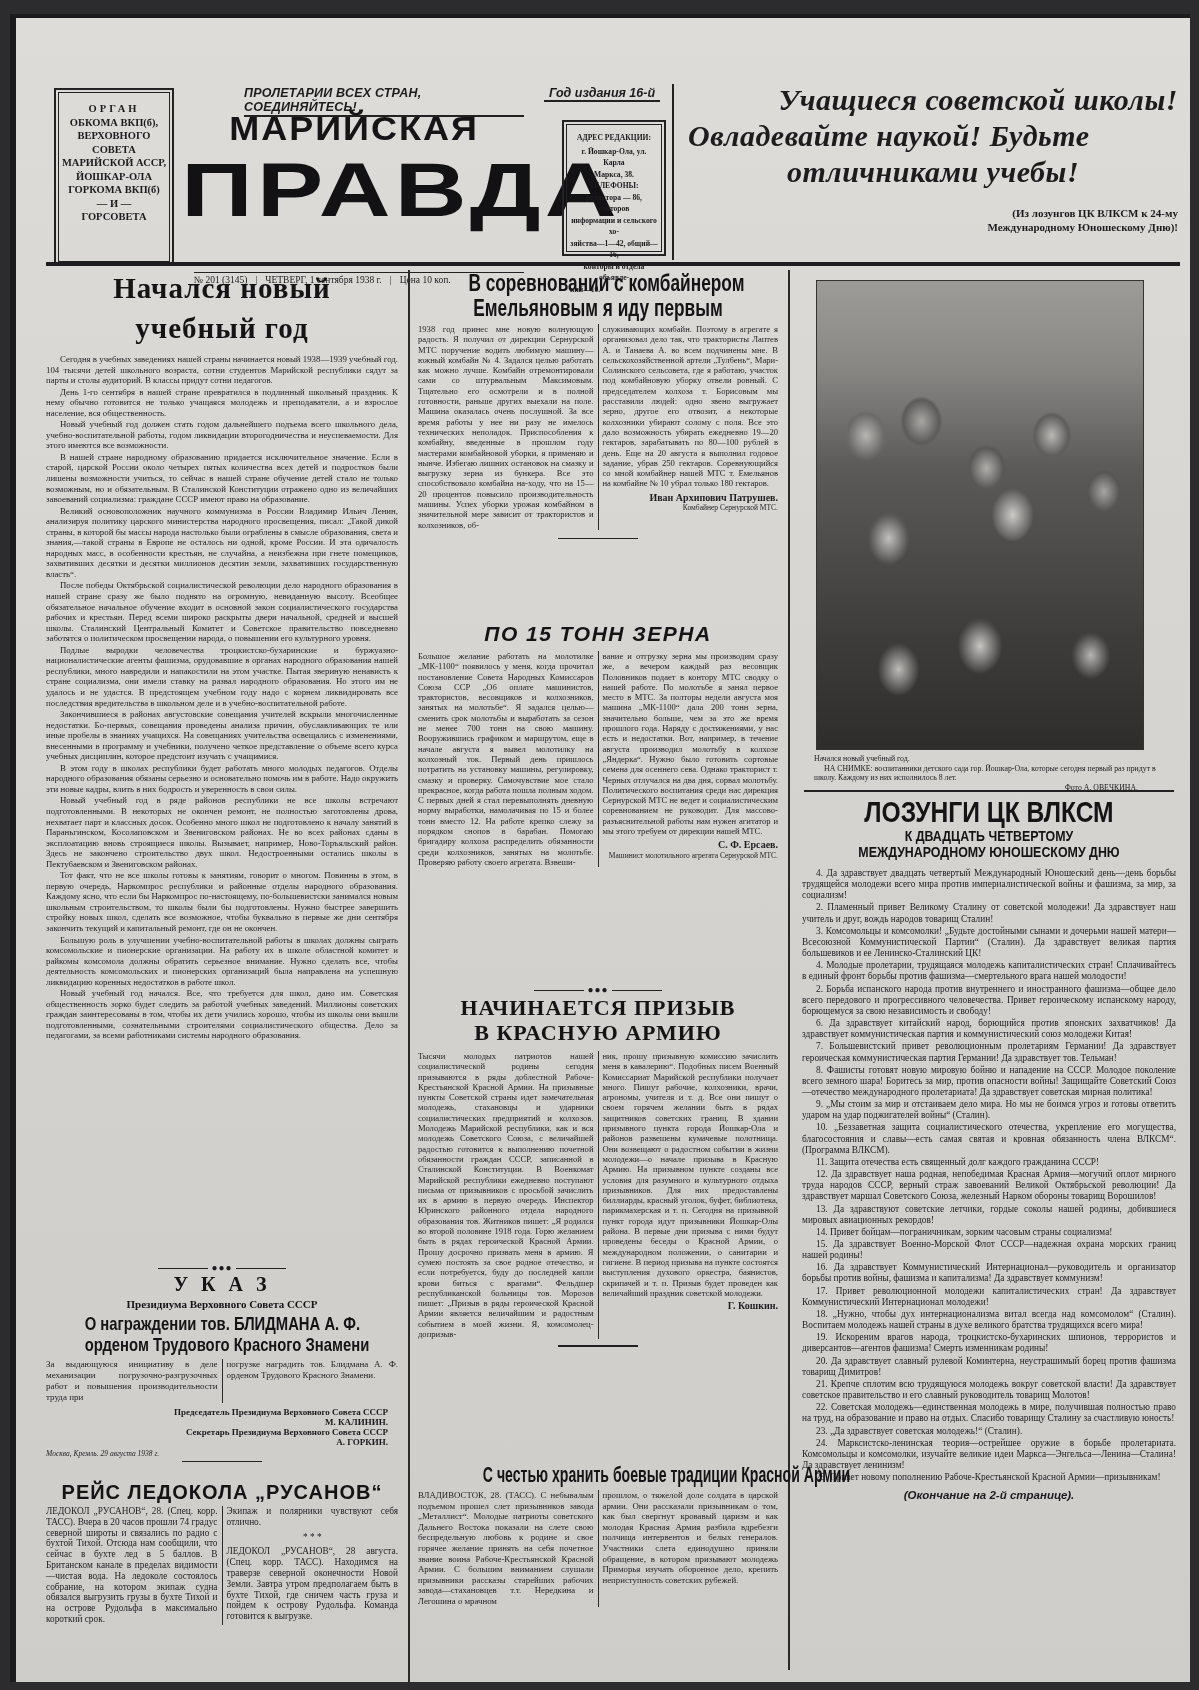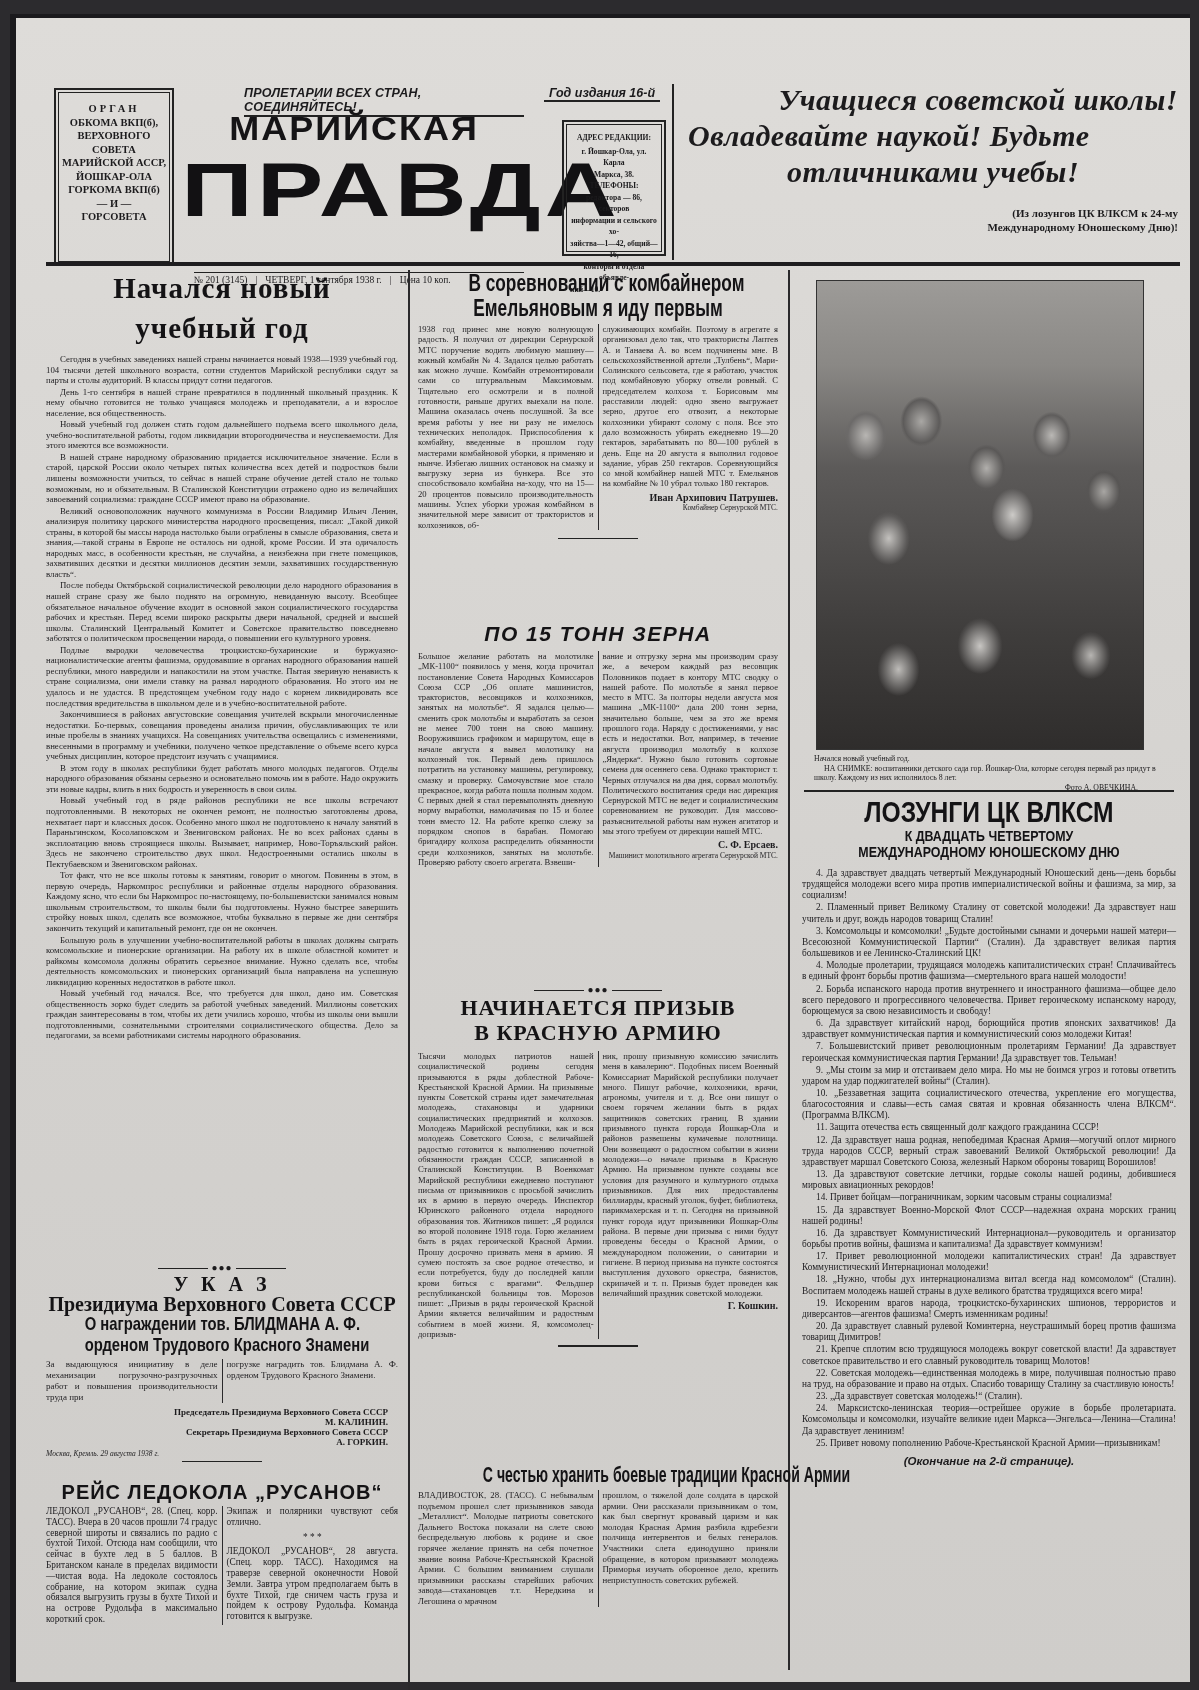--- a/index.html
+++ b/index.html
@@ -183,21 +183,21 @@
       <p>Большую роль в улучшении учебно-воспитательной работы в школах должны сыграть комсомольские и пионерские организации. На работу их в школе областной комитет и райкомы комсомола должны обратить серьезное внимание. Нужно сделать все, чтобы деятельность комсомольских и пионерских организаций была направлена на успешную ликвидацию коренных недостатков в работе школ.</p>
       <p>Новый учебный год начался. Все, что требуется для школ, дано им. Советская общественность зорко будет следить за работой учебных заведений. Миллионы советских граждан заинтересованы в том, чтобы их дети учились хорошо, чтобы из школы они вышли подготовленными, сознательными строителями социалистического общества. Дело за педагогами, за всеми работниками системы народного образования.</p>
     </div>
   </div>
 
   <div class="abs" style="left:30px; top:1244px; width:352px;">
     <div class="ornament">
       <span class="line"></span> <span>●●●</span> <span class="line"></span>
     </div>
     <div class="h-big" style="font-size:20px; line-height:22px; letter-spacing:4px;">У К А З</div>
-    <div class="h-big" style="font-size:20px; line-height:18px;">Президиума Верховного Совета СССР</div>
+    <div class="h-big" style="font-size:11px; line-height:18px;">Президиума Верховного Совета СССР</div>
     <div class="h-cond" style="font-size:19px; line-height:21px; white-space:nowrap;">О награждении тов. БЛИДМАНА А. Ф.</div>
     <div class="h-cond" style="font-size:19px; line-height:21px; white-space:nowrap;">орденом Трудового Красного Знамени</div>
     <div class="two-col body-text" style="margin-top:4px; font-size:9px;">
       <div>За выдающуюся инициативу в деле механизации погрузочно-разгрузочных работ и повышения производительности труда при</div>
       <div>погрузке наградить тов. Блидмана А. Ф. орденом Трудового Красного Знамени.</div>
     </div>
     <div style="text-align:right; font-size:9px; font-weight:bold; margin-top:4px; padding-right:10px;">
       <div>Председатель Президиума Верховного Совета СССР</div>
       <div>М. КАЛИНИН.</div>
       <div>Секретарь Президиума Верховного Совета СССР</div>
@@ -289,20 +289,21 @@
     <div class="h-cond" style="font-size:30px; line-height:32px; transform:scaleX(0.82);">ЛОЗУНГИ ЦК ВЛКСМ</div>
     <div class="h-cond" style="font-size:15.5px; line-height:16px; transform:scaleX(0.8);">К ДВАДЦАТЬ ЧЕТВЕРТОМУ МЕЖДУНАРОДНОМУ ЮНОШЕСКОМУ ДНЮ</div>
     <div class="body-text" style="margin-top:8px; font-size:9.3px; line-height:11.15px;">
       <p>4. Да здравствует двадцать четвертый Международный Юношеский день—день борьбы трудящейся молодежи всего мира против империалистической войны и фашизма, за мир, за социализм!</p>
       <p>2. Пламенный привет Великому Сталину от советской молодежи! Да здравствует наш учитель и друг, вождь народов товарищ Сталин!</p>
       <p>3. Комсомольцы и комсомолки! „Будьте достойными сынами и дочерьми нашей матери—Всесоюзной Коммунистической Партии“ (Сталин). Да здравствует великая партия большевиков и ее Ленинско-Сталинский ЦК!</p>
       <p>4. Молодые пролетарии, трудящаяся молодежь капиталистических стран! Сплачивайтесь в единый фронт борьбы против фашизма—смертельного врага нашей молодости!</p>
       <p>2. Борьба испанского народа против внутреннего и иностранного фашизма—общее дело всего передового и прогрессивного человечества. Привет героическому испанскому народу, борющемуся за свою независимость и свободу!</p>
       <p>6. Да здравствует китайский народ, борющийся против японских захватчиков! Да здравствует коммунистическая партия и коммунистический союз молодежи Китая!</p>
       <p>7. Большевистский привет революционным пролетариям Германии! Да здравствует героическая коммунистическая партия Германии! Да здравствует тов. Тельман!</p>
+      <p>8. Фашисты готовят новую мировую бойню и нападение на СССР. Молодое поколение всего земного шара! Боритесь за мир, против опасности войны! Защищайте Советский Союз—отечество международного пролетариата! Да здравствует советская мирная политика!</p>
       <p>9. „Мы стоим за мир и отстаиваем дело мира. Но мы не боимся угроз и готовы ответить ударом на удар поджигателей войны“ (Сталин).</p>
       <p>10. „Беззаветная защита социалистического отечества, укрепление его могущества, благосостояния и славы—есть самая святая и кровная обязанность члена ВЛКСМ“. (Программа ВЛКСМ).</p>
       <p>11. Защита отечества есть священный долг каждого гражданина СССР!</p>
       <p>12. Да здравствует наша родная, непобедимая Красная Армия—могучий оплот мирного труда народов СССР, верный страж завоеваний Великой Октябрьской революции! Да здравствует маршал Советского Союза, железный Нарком обороны товарищ Ворошилов!</p>
       <p>13. Да здравствуют советские летчики, гордые соколы нашей родины, добившиеся мировых авиационных рекордов!</p>
       <p>14. Привет бойцам—пограничникам, зорким часовым страны социализма!</p>
       <p>15. Да здравствует Военно-Морской Флот СССР—надежная охрана морских границ нашей родины!</p>
       <p>16. Да здравствует Коммунистический Интернационал—руководитель и организатор борьбы против войны, фашизма и капитализма! Да здравствует коммунизм!</p>
       <p>17. Привет революционной молодежи капиталистических стран! Да здравствует Коммунистический Интернационал молодежи!</p>
       <p>18. „Нужно, чтобы дух интернационализма витал всегда над комсомолом“ (Сталин). Воспитаем молодежь нашей страны в духе великого братства трудящихся всего мира!</p>

